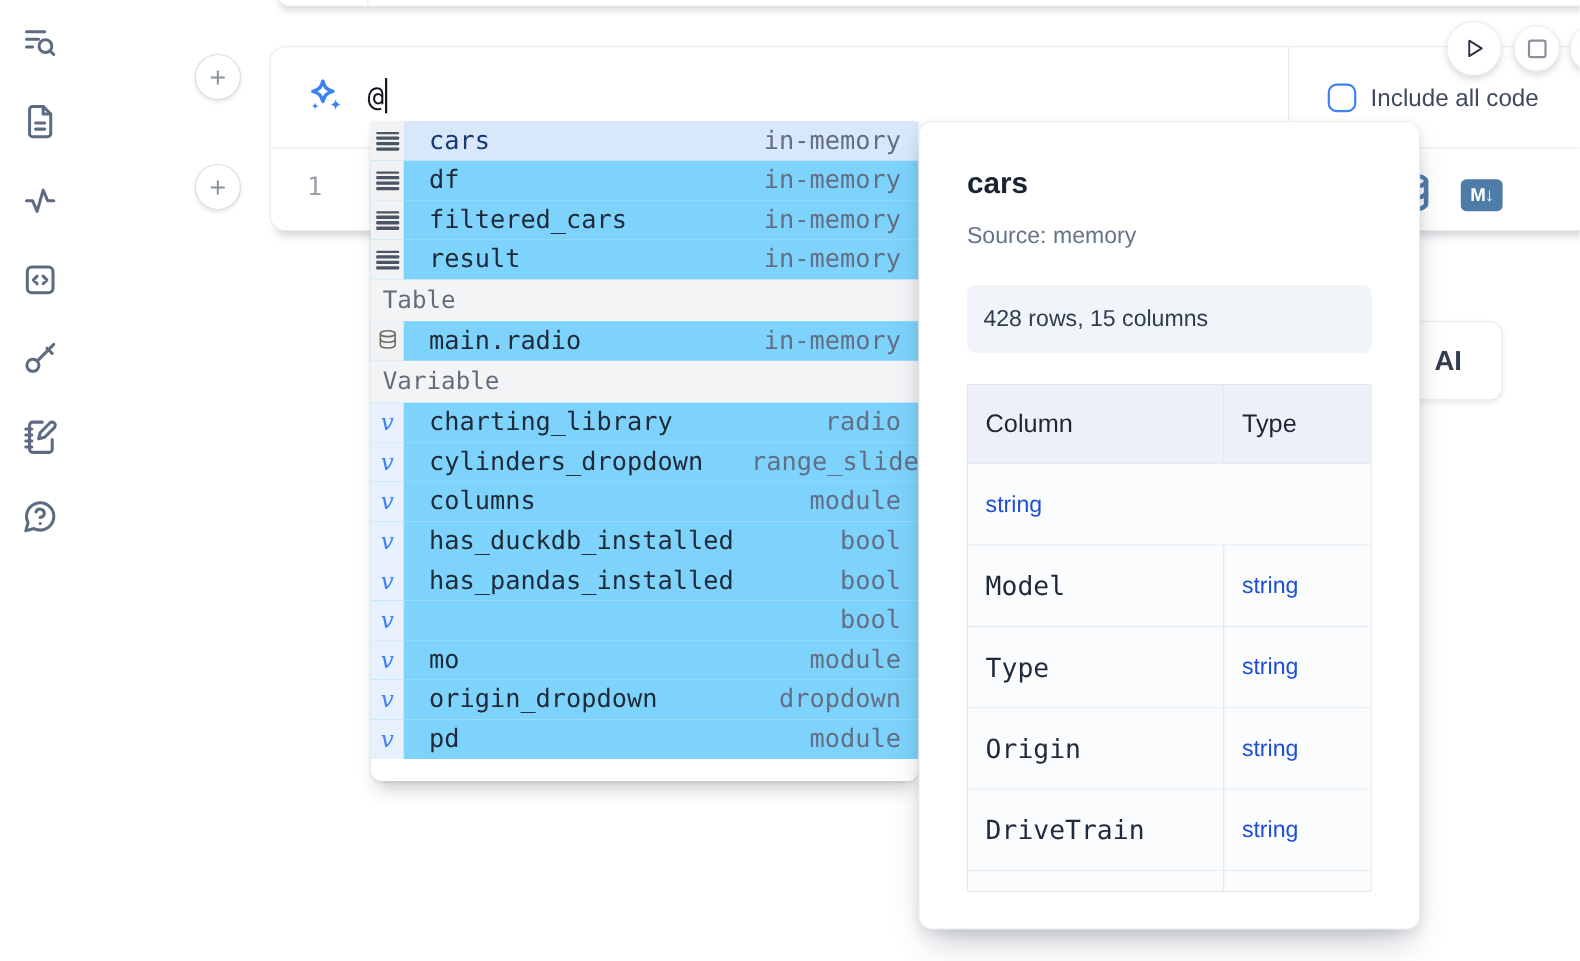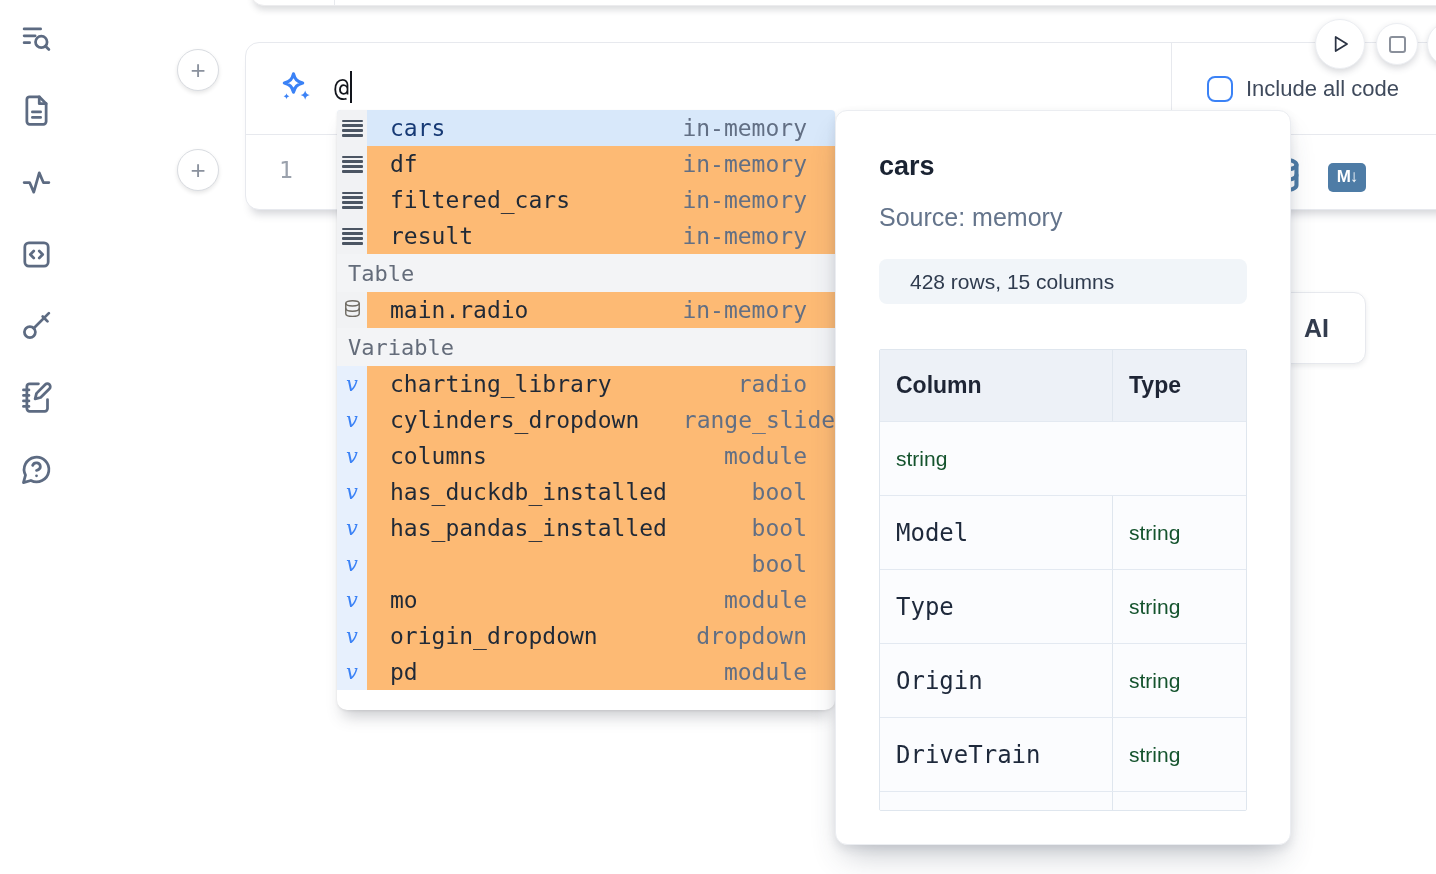--- a/index.html
+++ b/index.html
@@ -59,50 +59,50 @@
     border:1px solid #e7e9ee; border-radius:12px; box-shadow:0 2px 5px rgba(60,65,80,.10);
     display:flex; align-items:center; justify-content:flex-end; padding-right:36px;
     font-weight:bold; font-size:25px; color:#333c4e; }
 
   
   .dropdown { position:absolute; left:337px; top:110px; width:498px; height:600px; background:#fff;
     border-radius:4px 4px 10px 10px; overflow:hidden;
     box-shadow:0 1px 3px rgba(0,0,0,.08), 0 12px 16px -6px rgba(60,65,80,.28); }
   .ac-header { height:38px; background:#f3f4f6; color:#646c7a; font-size:22px;
     display:flex; align-items:center; padding-left:11px; }
-  .ac-row { position:relative; height:36px; display:flex; align-items:center; background:#fdba74; }
+  .ac-row { position:relative; height:36px; display:flex; align-items:center; background:#7dd3fc; }
   .ac-row.selected { background:#d8e8fa; }
   .ac-row.selected .ac-name { color:#173a75; }
   .ac-iconcol { width:30px; height:100%; flex:0 0 30px; background:#f1f2f4; display:flex; align-items:center; justify-content:center; }
   .ac-row.var .ac-iconcol { background:#e7f0fd; }
   .ac-row.selected .ac-iconcol { background:#f1f2f4; }
   .ac-name { margin-left:23px; font-size:23px; color:#1f2937; white-space:nowrap; }
-  .ac-type { margin-left:auto; padding-right:28px; font-size:23px; color:#626f84; white-space:nowrap; flex-shrink:0; }
+  .ac-type { margin-left:auto; padding-right:16px; font-size:23px; color:#626f84; white-space:nowrap; flex-shrink:0; }
   .ac-type.overflow { padding-right:0; margin-right:-14px; }
   .hamburger { width:21px; height:17px; display:flex; flex-direction:column; justify-content:space-between; }
   .hamburger span { display:block; height:2.2px; background:#4b5563; border-radius:1px; }
   .var-glyph { font-family:"DejaVu Serif", serif; font-style:italic; font-size:21px; color:#3b82f6; line-height:1; }
   .tbl-glyph svg { width:19px; height:21px; stroke:#6f6b63; fill:none; stroke-width:1.8; stroke-linecap:round; }
 
   
   .preview { position:absolute; left:835px; top:110px; width:456px; height:735px; background:#fff;
     border:1px solid #ebedf1; border-radius:12px;
     box-shadow:0 18px 32px -10px rgba(50,60,80,.30), 0 4px 10px rgba(50,60,80,.10); }
   .pv-title { position:absolute; left:43px; top:40px; font-size:27px; font-weight:bold; color:#1a2332; }
-  .pv-source { position:absolute; left:43px; top:92px; font-size:25px; color:#64748b; }
-  .pv-badge { position:absolute; left:43px; top:148px; width:368px; height:45px; background:#f1f5f9;
-    border-radius:8px; display:flex; align-items:center; padding-left:31px; font-size:21px; color:#2f3b4e; }
+  .pv-source { position:absolute; left:43px; top:92px; font-size:21px; color:#64748b; }
+  .pv-badge { position:absolute; left:43px; top:148px; width:368px; height:62px; background:#f1f5f9;
+    border-radius:8px; display:flex; align-items:center; padding-left:15px; font-size:21px; color:#2f3b4e; }
   .pv-tablewrap { position:absolute; left:43px; top:238px; width:368px; height:462px; overflow:hidden;
     border:1px solid #dfe6ee; border-radius:2px; }
   .pv-tr { display:flex; height:74px; border-bottom:1px solid #e3e9f1; background:#fbfcfe; }
   .pv-tr.head { height:72px; background:#edf1f7; }
   .pv-td-name { width:233px; border-right:1px solid #dfe6ee; display:flex; align-items:center; padding-left:16px;
     font-size:24px; color:#1e293b; }
-  .pv-tr.head .pv-td-name, .pv-tr.head .pv-td-type { font-family:"Liberation Sans", sans-serif; font-size:23px; color:#1e2535;font-weight:bold; }
-  .pv-td-type { flex:1; display:flex; align-items:center; padding-left:16px; font-size:21px; color:#14532d; }
+  .pv-tr.head .pv-td-name, .pv-tr.head .pv-td-type { font-family:"Liberation Sans", sans-serif; font-size:23px; color:#1e2535; }
+  .pv-td-type { flex:1; display:flex; align-items:center; padding-left:16px; font-size:21px; color:#1d4ed8; }
 </style>
 </head>
 <body>
 
 <div class="sidebar">
   <div class="sb-icon" style="top:22px">
     <svg viewBox="0 0 24 24">
         <path d="M3 5h12M3 10h8M3 15h4"></path>
         <circle cx="15.5" cy="14.5" r="4.2"></circle>
         <path d="M18.6 17.6L21 20"></path>

